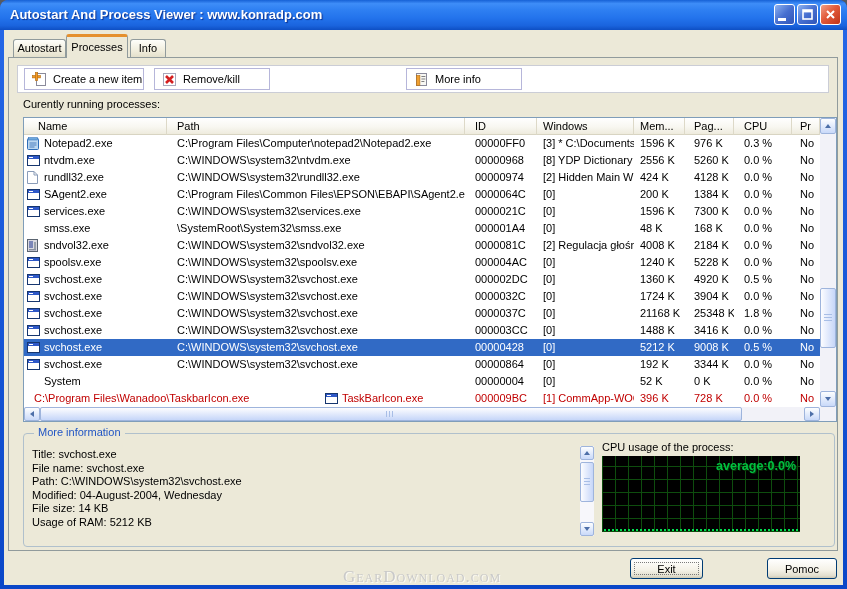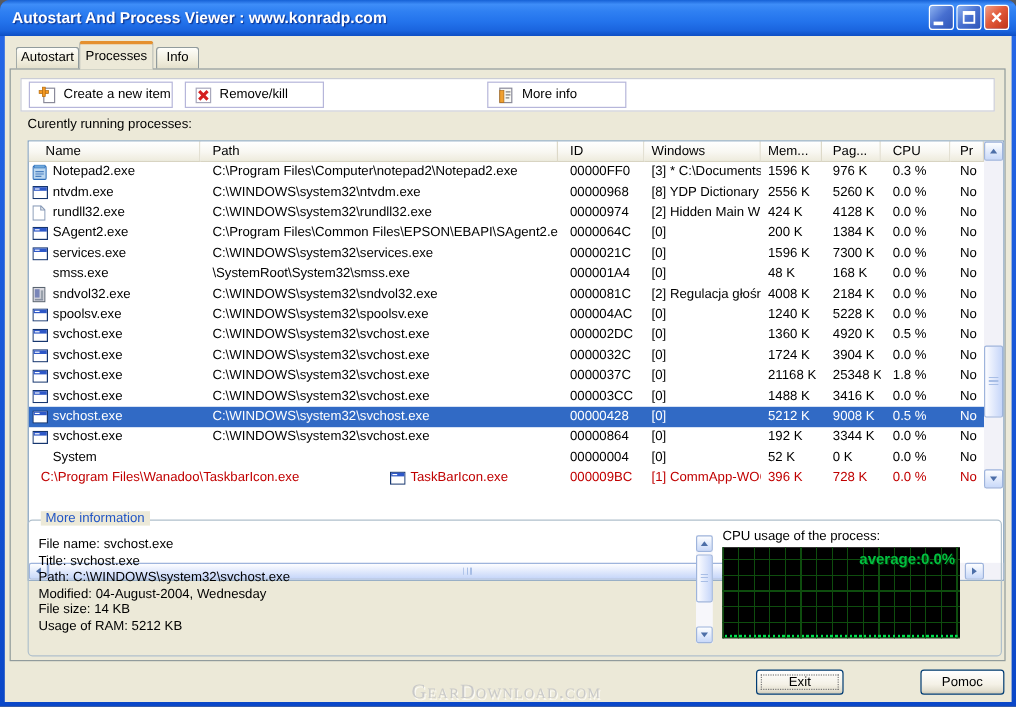--- a/index.html
+++ b/index.html
@@ -34,21 +34,21 @@
     border:1px solid #919B9C; background:#ECE9D8; z-index:2; }
   
   .toolbar { position:absolute; left:8px; top:7px; width:812px; height:28px;
     background:#FFFFFF; border:1px solid #CBCDD6; }
   .tbtn { position:absolute; top:2px; height:22px; background:#fff; border:1px solid #B6B6DA;
     display:flex; align-items:center; gap:6px; padding-left:6px; white-space:nowrap; }
   .tbtn .ticon { display:inline-flex; width:16px; justify-content:center; }
   
   .proc-label { position:absolute; left:14px; top:40px; }
   
-  .listview { position:absolute; left:14px; top:59px; width:814px; height:367px;
+  .listview { position:absolute; left:14px; top:59px; width:814px; height:305px;
     background:#fff; border:1px solid #7F9DB9; }
   .lv-header { position:absolute; left:0; top:0; width:796px; height:17px; display:flex; }
   .hcell { height:17px; line-height:16px; overflow:hidden; white-space:nowrap;
     background:linear-gradient(180deg,#FFFFFF,#F8F7F1 55%,#EEEBDD);
     border-right:1px solid #DDD9C8; border-bottom:1px solid #D8D4C2; }
   .lv-rows { position:absolute; left:0; top:17px; width:796px; height:272px; overflow:hidden; }
   .lvrow { display:flex; height:17px; line-height:17px; }
   .lvcell { overflow:hidden; white-space:nowrap; }
   .namecell { display:flex; align-items:center; padding-left:3px; }
   .picon { width:17px; display:inline-flex; align-items:center; }
@@ -493,22 +493,22 @@
           <div class="sbtn" style="right:0;top:0;width:16px;height:14px;">
               <div class="tri right"></div>
             </div>
         </div>
         <div class="corner"></div>
       </div>
 
       <div class="groupbox">
         <div class="gb-title">More information</div>
         <div class="info-lines">
+            <div>Title: svchost.exe</div>
             <div>File name: svchost.exe</div>
-            <div>Title: svchost.exe</div>
             <div>Path: C:\WINDOWS\system32\svchost.exe</div>
             <div>Modified: 04-August-2004, Wednesday</div>
             <div>File size: 14 KB</div>
             <div>Usage of RAM: 5212 KB</div>
           </div>
         <div class="miniscroll">
           <div class="sbtn" style="left:0;top:0;width:14px;height:14px;">
               <div class="tri up"></div>
             </div>
           <div class="sthumb" style="left:0;top:16px;width:14px;height:40px;">

